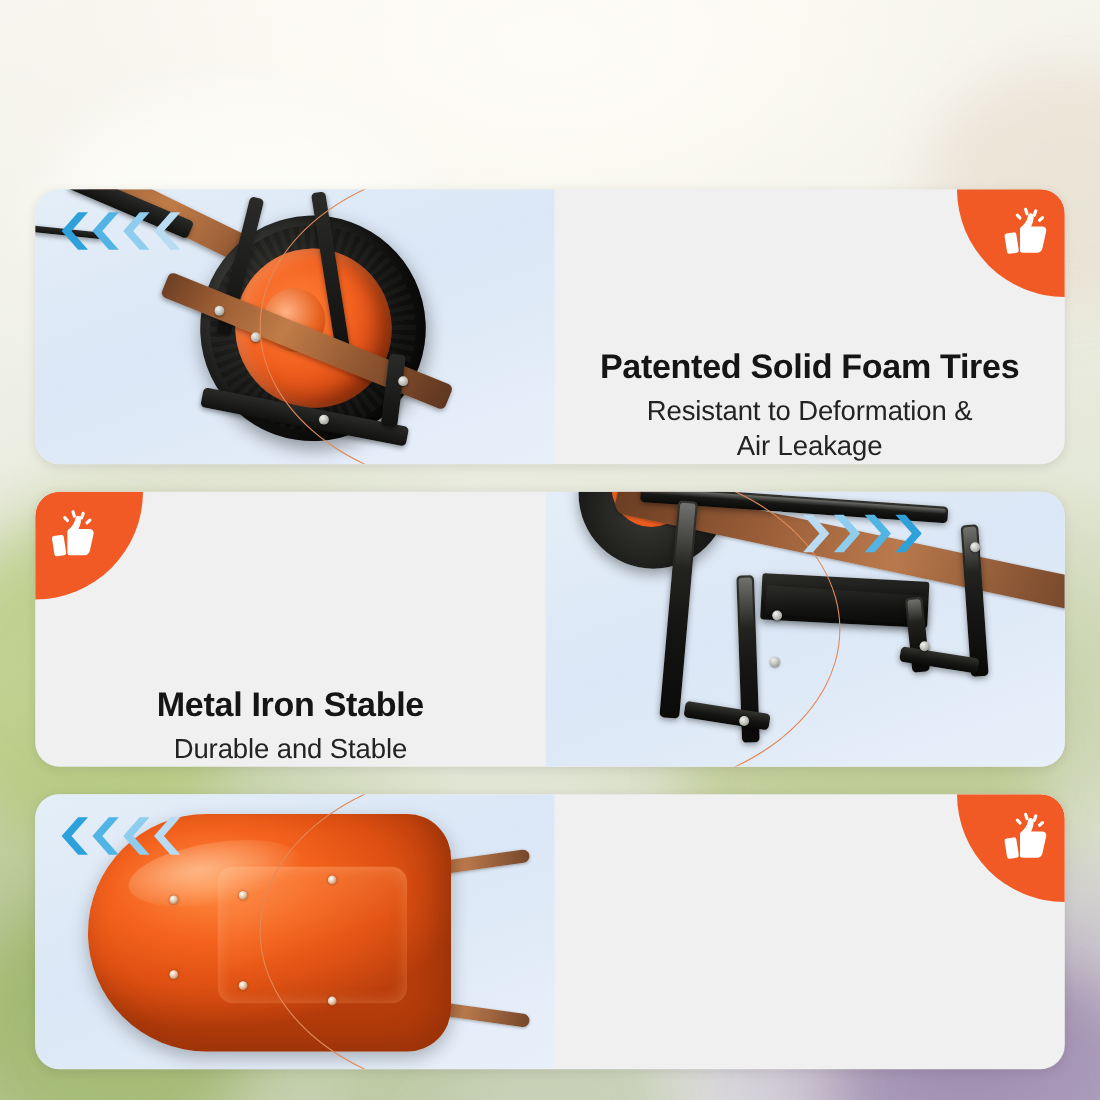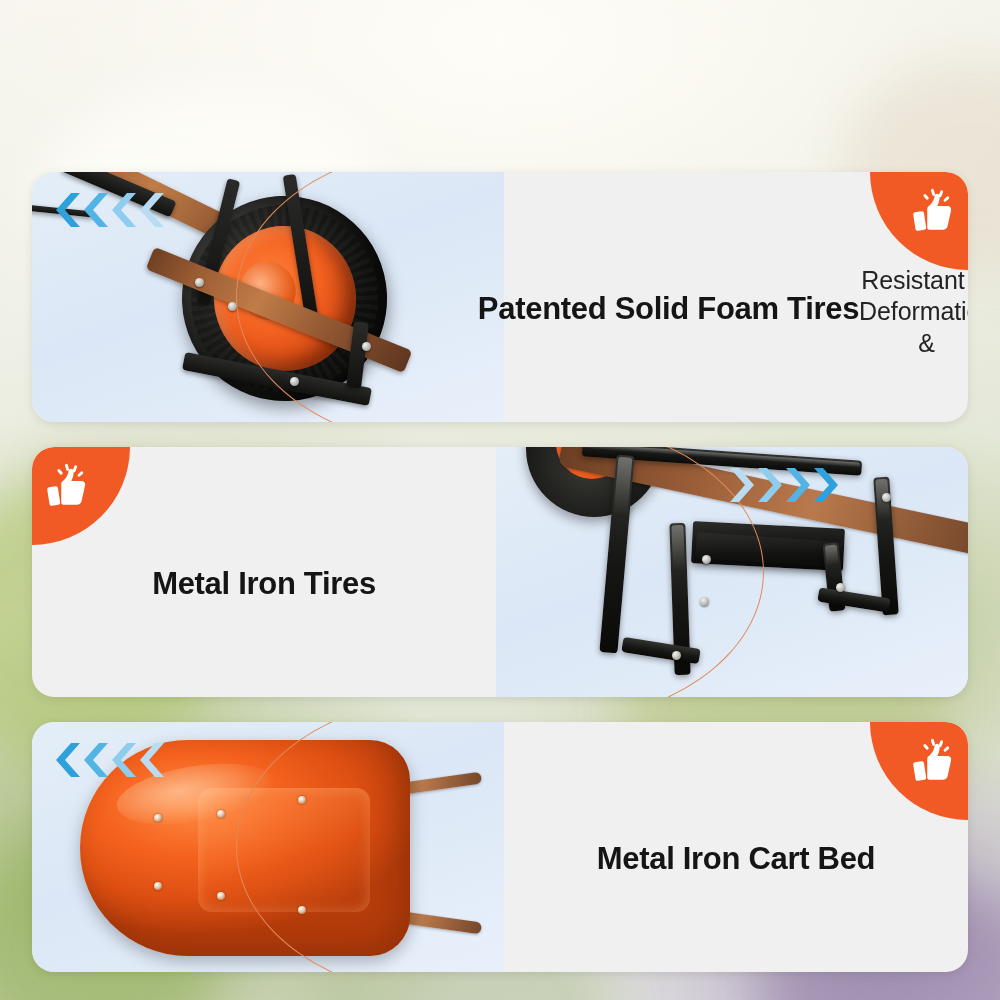--- a/index.html
+++ b/index.html
@@ -89,21 +89,21 @@
 
   
   .chevrons { position:absolute; top:20px; display:flex; z-index:7; }
   .chevrons.at-left  { left:24px; }
   .chevrons.at-right { right:128px; }
   .chev { width:26px; height:36px; margin-right:2px; }
 
   
   .txt {
     position:absolute; top:0; height:100%; width:464px;
-    display:flex; flex-direction:row; align-items:center; justify-content:center;
+    display:flex; flex-direction:column; align-items:center; justify-content:flex-end;
     padding-top:24px; text-align:center;
   }
   .txt.right { right:0; }
   .txt.left  { left:0; }
   .feat-title {
     font-size:31px; font-weight:700; color:#151515;
     line-height:1.18; letter-spacing:-0.3px; white-space:nowrap;
   }
   .feat-sub {
     margin-top:6px; font-size:25px; font-weight:400; color:#232323;
@@ -275,20 +275,21 @@
           <rect x="41" y="3" width="4" height="10" rx="2" transform="rotate(20 43 8)"></rect>
           <rect x="20" y="8" width="4" height="9" rx="2" transform="rotate(-42 22 12)"></rect>
           <rect x="49" y="11" width="4" height="9" rx="2" transform="rotate(48 51 15)"></rect>
         </g>
       </svg>
     </div>
 
     <div class="txt right">
       <div class="feat-title">Patented Solid Foam Tires</div>
       <div class="feat-sub">Resistant to Deformation &amp;</div>
+      <div class="feat-sub" style="margin-top:0">Air Leakage</div>
     </div>
   </div>
 
   <div class="panel" id="panel-2">
 
     <div class="photo right">
       <div class="art">
 
         <div style="position:absolute;left:30px;top:-66px;width:136px;height:136px;border-radius:50%;
                     background:radial-gradient(circle at 45% 60%,#3a3a36 0%,#1a1a18 55%,#0c0c0b 100%);
@@ -344,21 +345,22 @@
           <path d="M25 26 C25 26 33 20 34 12 C34.5 8 38 7 40 9 C42.5 11.5 41 19 38 25 L52 25 C56 25 58 28 57 31.5 L52.5 52 C51.7 56 49 58 45.5 58 L27 58 C25 58 24 56.8 24 55 L24 29 C24 27.6 24.4 26.6 25 26 Z"></path>
           <rect x="30" y="1" width="4" height="10" rx="2" transform="rotate(-17 32 6)"></rect>
           <rect x="41" y="3" width="4" height="10" rx="2" transform="rotate(20 43 8)"></rect>
           <rect x="20" y="8" width="4" height="9" rx="2" transform="rotate(-42 22 12)"></rect>
           <rect x="49" y="11" width="4" height="9" rx="2" transform="rotate(48 51 15)"></rect>
         </g>
       </svg>
     </div>
 
     <div class="txt left">
-      <div class="feat-title">Metal Iron Tires</div>
+      <div class="feat-title">Metal Iron Stable</div>
+      <div class="feat-sub">Durable and Stable</div>
     </div>
   </div>
 
   <div class="panel" id="panel-3">
 
     <div class="photo left">
       <div class="art">
 
         <div class="bed-handle" style="left:300px;top:60px;width:150px;transform:rotate(-8deg);"></div>
         <div class="bed-handle" style="left:300px;top:190px;width:150px;transform:rotate(8deg);"></div>
@@ -400,17 +402,16 @@
           <path d="M25 26 C25 26 33 20 34 12 C34.5 8 38 7 40 9 C42.5 11.5 41 19 38 25 L52 25 C56 25 58 28 57 31.5 L52.5 52 C51.7 56 49 58 45.5 58 L27 58 C25 58 24 56.8 24 55 L24 29 C24 27.6 24.4 26.6 25 26 Z"></path>
           <rect x="30" y="1" width="4" height="10" rx="2" transform="rotate(-17 32 6)"></rect>
           <rect x="41" y="3" width="4" height="10" rx="2" transform="rotate(20 43 8)"></rect>
           <rect x="20" y="8" width="4" height="9" rx="2" transform="rotate(-42 22 12)"></rect>
           <rect x="49" y="11" width="4" height="9" rx="2" transform="rotate(48 51 15)"></rect>
         </g>
       </svg>
     </div>
 
     <div class="txt right">
-      <div class="feat-title">Metal Iron Cart Bed</div>
     </div>
   </div>
 
 </div>
 
 </body></html>

